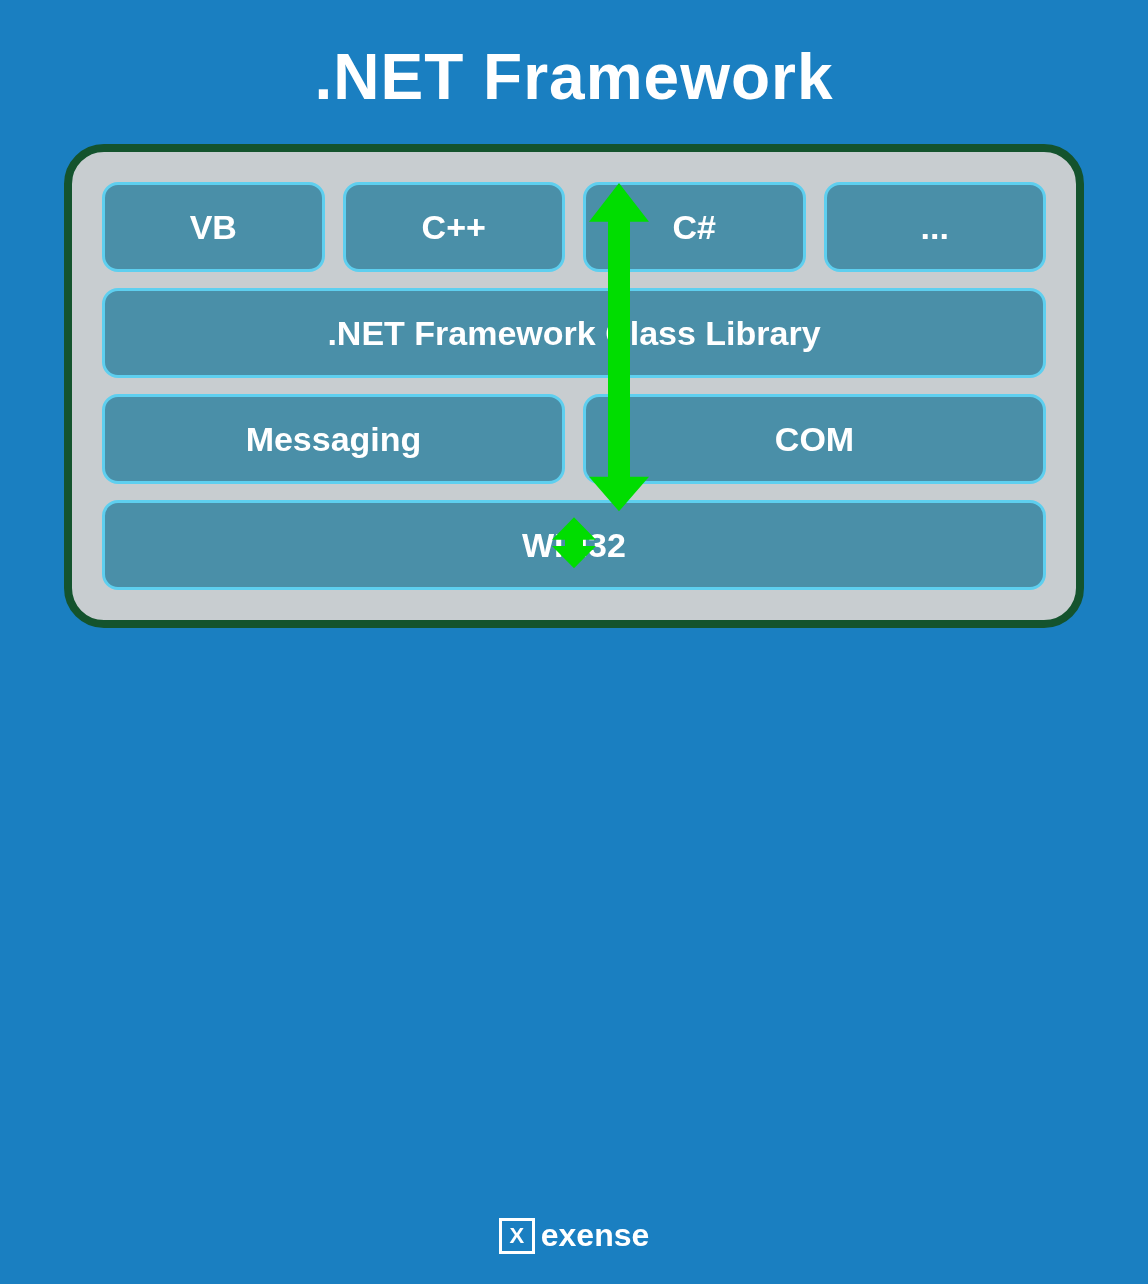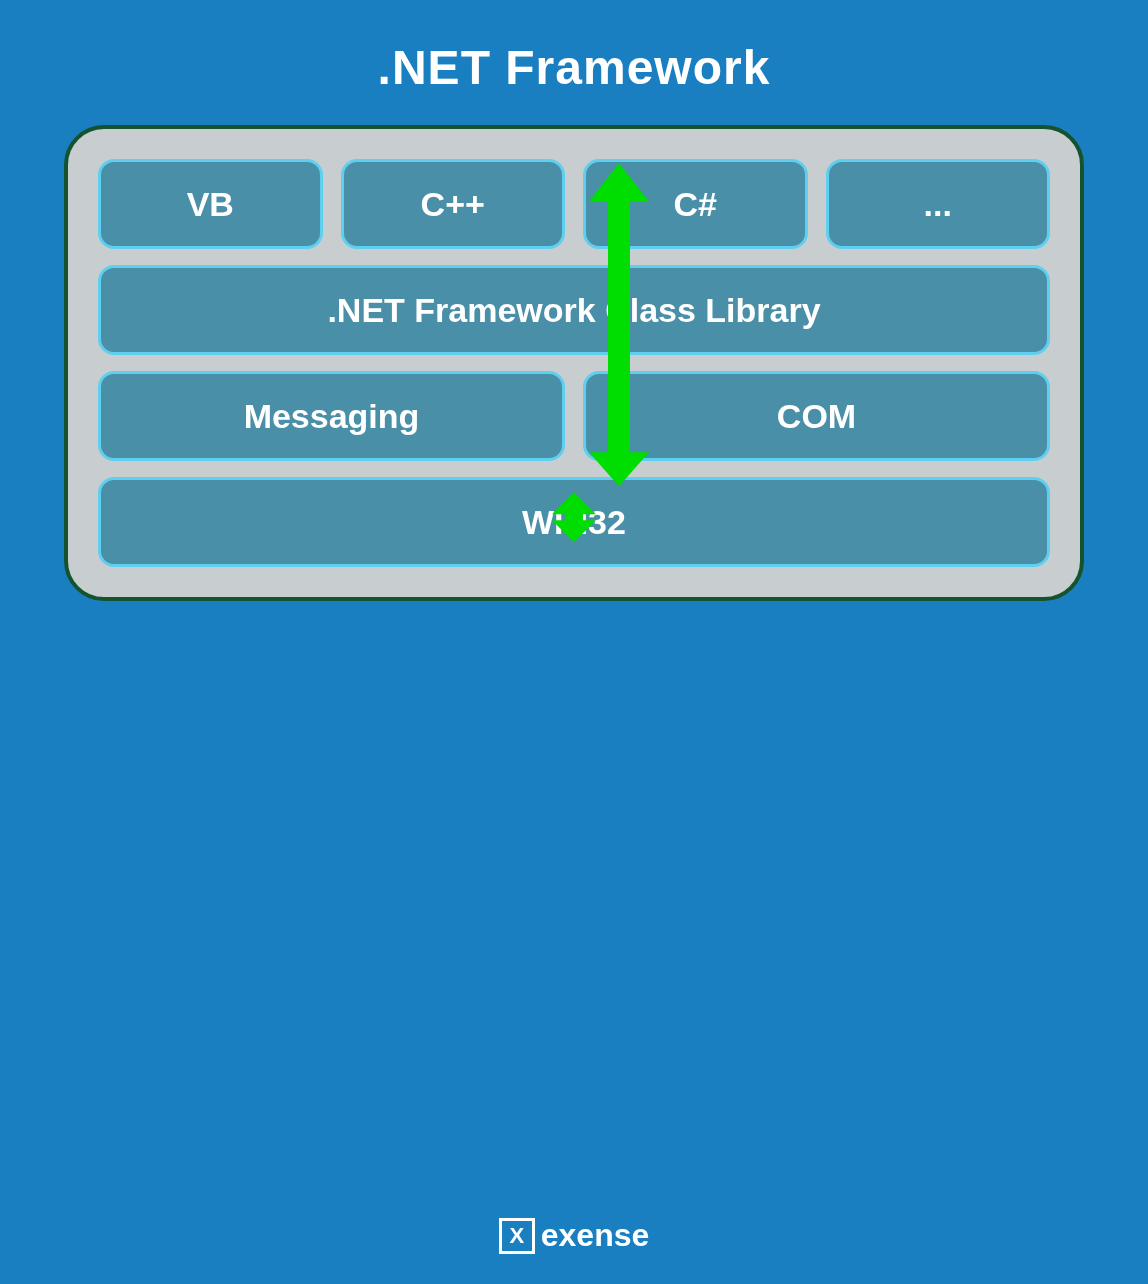--- a/index.html
+++ b/index.html
@@ -10,32 +10,32 @@
       background-color: #1a7fc1;
       font-family: Arial, sans-serif;
       display: flex;
       flex-direction: column;
       align-items: center;
       overflow: hidden;
     }
 
     .page-title {
       color: white;
-      font-size: 48px;
+      font-size: 64px;
       font-weight: 900;
       margin-top: 40px;
       margin-bottom: 30px;
       text-align: center;
       letter-spacing: 1px;
     }
 
     .diagram-container {
       background-color: #c8cdd0;
       border-radius: 40px;
-      border: 4px solid #14532d;
+      border: 8px solid #14532d;
       padding: 30px 30px 30px 30px;
       width: 1020px;
       display: flex;
       flex-direction: column;
       gap: 16px;
       position: relative;
     }
 
     
     .lang-row {

